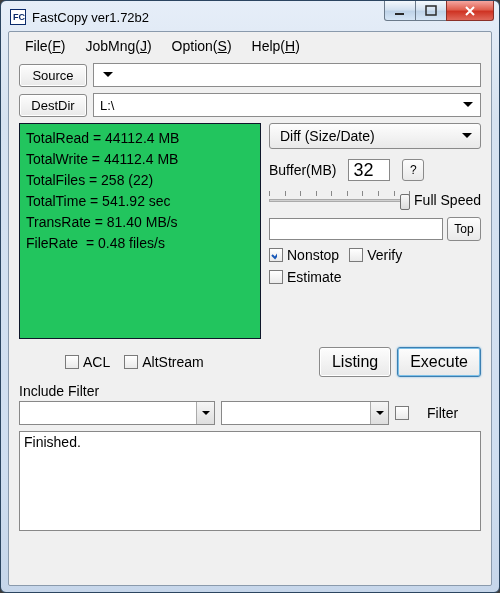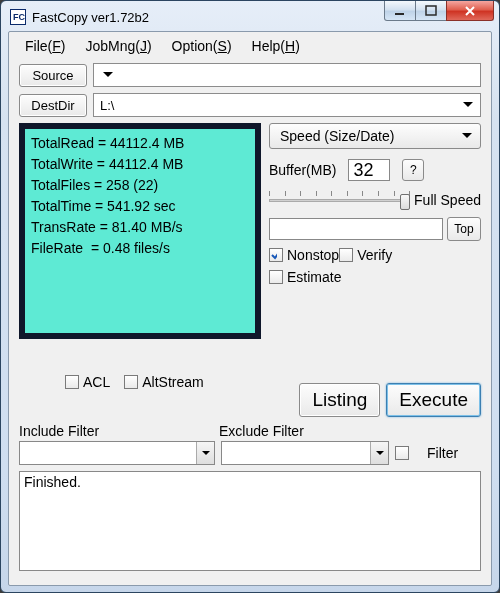--- a/index.html
+++ b/index.html
@@ -121,22 +121,22 @@
   }
   .drop svg { display:block; margin:auto; }
 
   .mid {
     display: flex;
     gap: 8px;
   }
   .statsbox {
     width: 242px;
     height: 216px;
-    background: #5eead4;
-    border: 6px solid #0f172a;
+    background: #22c55e;
+    border: 1px solid #0f172a;
     padding: 4px 6px;
     font-family: "Verdana","Segoe UI",sans-serif;
     font-size: 14px;
     line-height: 21px;
     white-space: pre;
   }
   .rightcol {
     flex:1;
     display:flex;
     flex-direction: column;
@@ -186,44 +186,43 @@
   .top-row { display:flex; align-items:center; gap:4px; }
   .top-input {
     flex:1; height:22px; border:1px solid #888; background:#fff;
   }
   .top-btn {
     width:34px; height:24px;
     background:linear-gradient(#fdfdfd,#e9e9e9);
     border:1px solid #8a8a8a; border-radius:3px;
     font-size:12px; text-align:center; line-height:22px;
   }
-  .check-row { display:flex; gap:0; }
+  .check-row { display:flex; gap:10px; }
   .chk { display:flex; align-items:center; gap:4px; font-size:14px;}
   .chkbox {
     width:14px; height:14px; border:1px solid #7a7a7a;
     background:linear-gradient(#fff,#eaeaea);
     display:flex; align-items:center; justify-content:center;
   }
   .chkbox.checked::after {
     content:""; width:10px; height:10px;
     background: none;
   }
   .chkbox.checked svg { display:block; }
   .chkbox svg { display:none; }
 
   .actions-row {
     display:flex; align-items:center; margin-top:8px;padding-left:46px;
   }
   .actions-row .left-checks { display:flex; gap:14px; flex:1; }
   .action-btn {
     background:linear-gradient(#fdfdfd,#e9e9e9);
     border:1px solid #8a8a8a; border-radius:3px;
-    padding:5px 12px; font-size:19px; margin-left:6px;
+    padding:5px 12px; font-size:16px; margin-left:6px;
     box-shadow: inset 0 0 0 1px #fff;
-    margin-top: 36px;
   }
   .action-btn.primary {
     border:1px solid #3c7fb1;
     box-shadow: inset 0 0 0 1px #7cc0e8, 0 0 2px #6ab0e0;
   }
 
   .filter-labels { display:flex; margin-top:6px; font-size:14px; }
   .filter-labels div:first-child { width:200px; }
   .filter-row { display:flex; align-items:center; gap:6px; margin-top:2px;}
   .filter-combo {
@@ -319,21 +318,21 @@
       <div class="mid">
         <div class="statsbox"><span>TotalRead = 44112.4 MB</span>
 <span>TotalWrite = 44112.4 MB</span>
 <span>TotalFiles = 258 (22)</span>
 <span>TotalTime = 541.92 sec</span>
 <span>TransRate = 81.40 MB/s</span>
 <span>FileRate  = 0.48 files/s</span></div>
 
         <div class="rightcol">
           <div class="mode-combo">
-            <span style="flex:1">Speed (Size/Date)</span>
+            <span style="flex:1">Diff (Size/Date)</span>
             <div class="drop">
               <svg width="10" height="6">
                   <path d="M0 0 L5 5 L10 0 Z" fill="#000"></path>
                 </svg>
             </div>
           </div>
 
           <div class="buffer-row">
             <div class="buffer-label">Buffer(MB)</div>
             <input class="buffer-input" value="32" style="">
@@ -398,21 +397,20 @@
             <div class="chkbox"></div>
             <span>AltStream</span>
           </div>
         </div>
         <div class="action-btn">Listing</div>
         <div class="action-btn primary">Execute</div>
       </div>
 
       <div class="filter-labels">
         <div>Include Filter</div>
-        <div>Exclude Filter</div>
       </div>
       <div class="filter-row">
         <div class="filter-combo">
           <div class="dropbtn">
             <svg width="8" height="5">
                 <path d="M0 0 L4 4 L8 0 Z" fill="#000"></path>
               </svg>
           </div>
         </div>
         <div class="filter-combo" style="width:168px">

